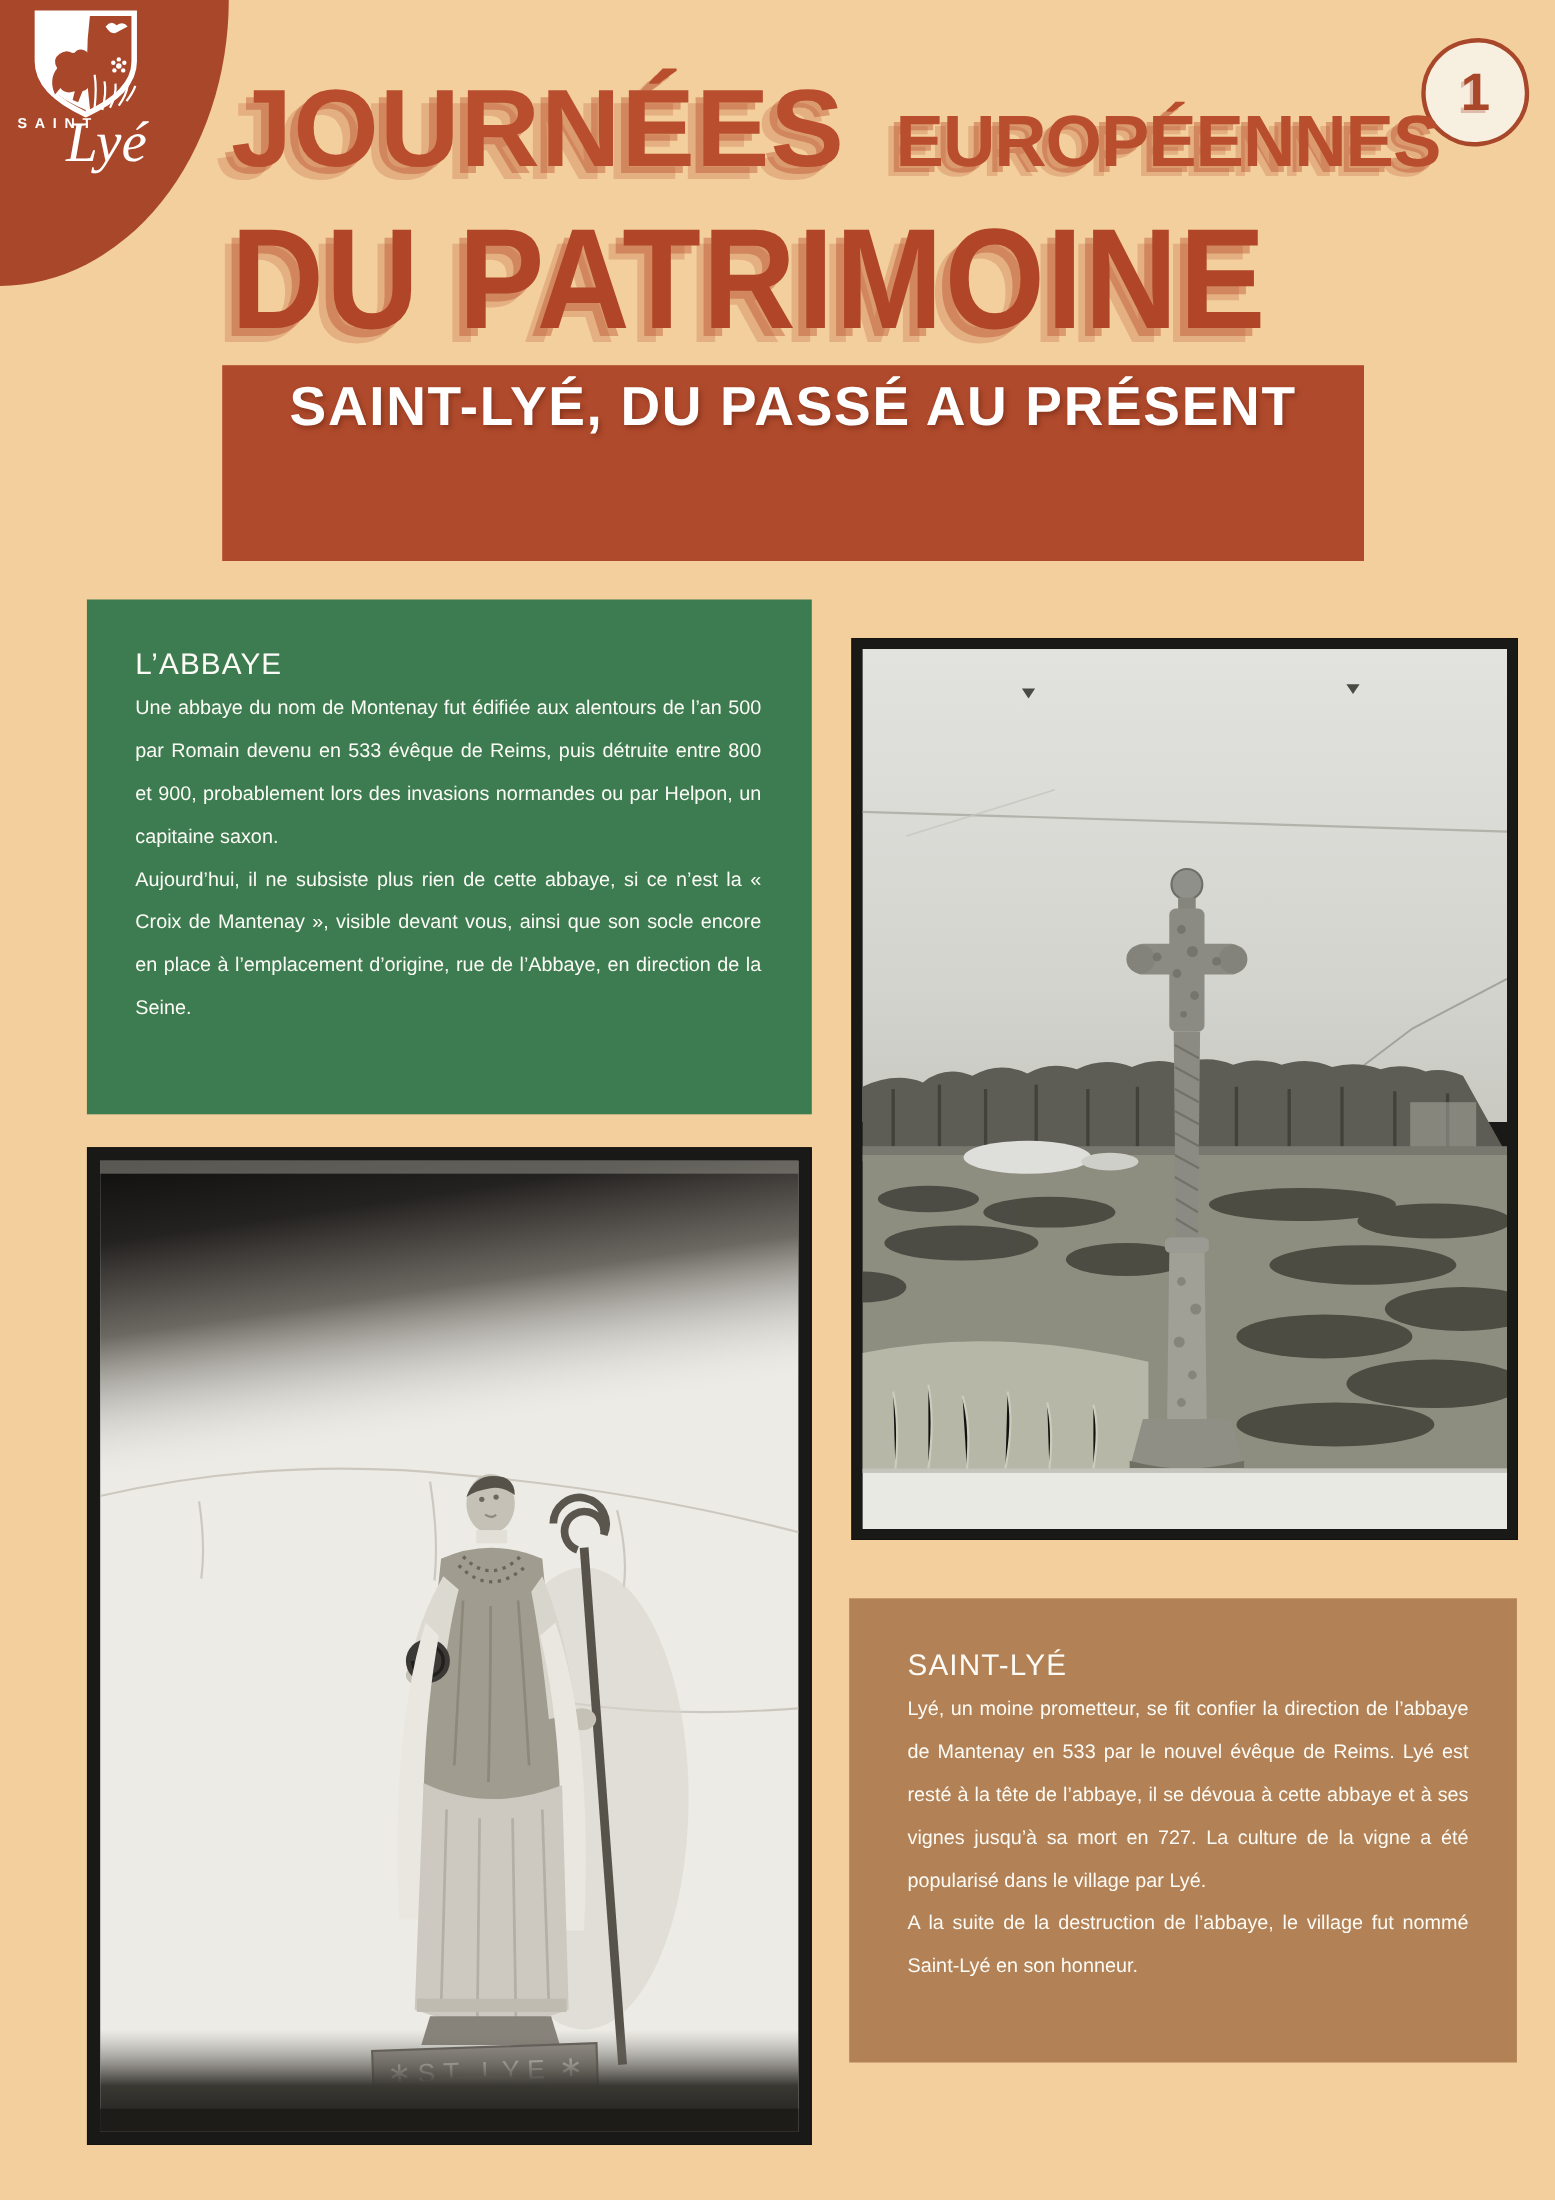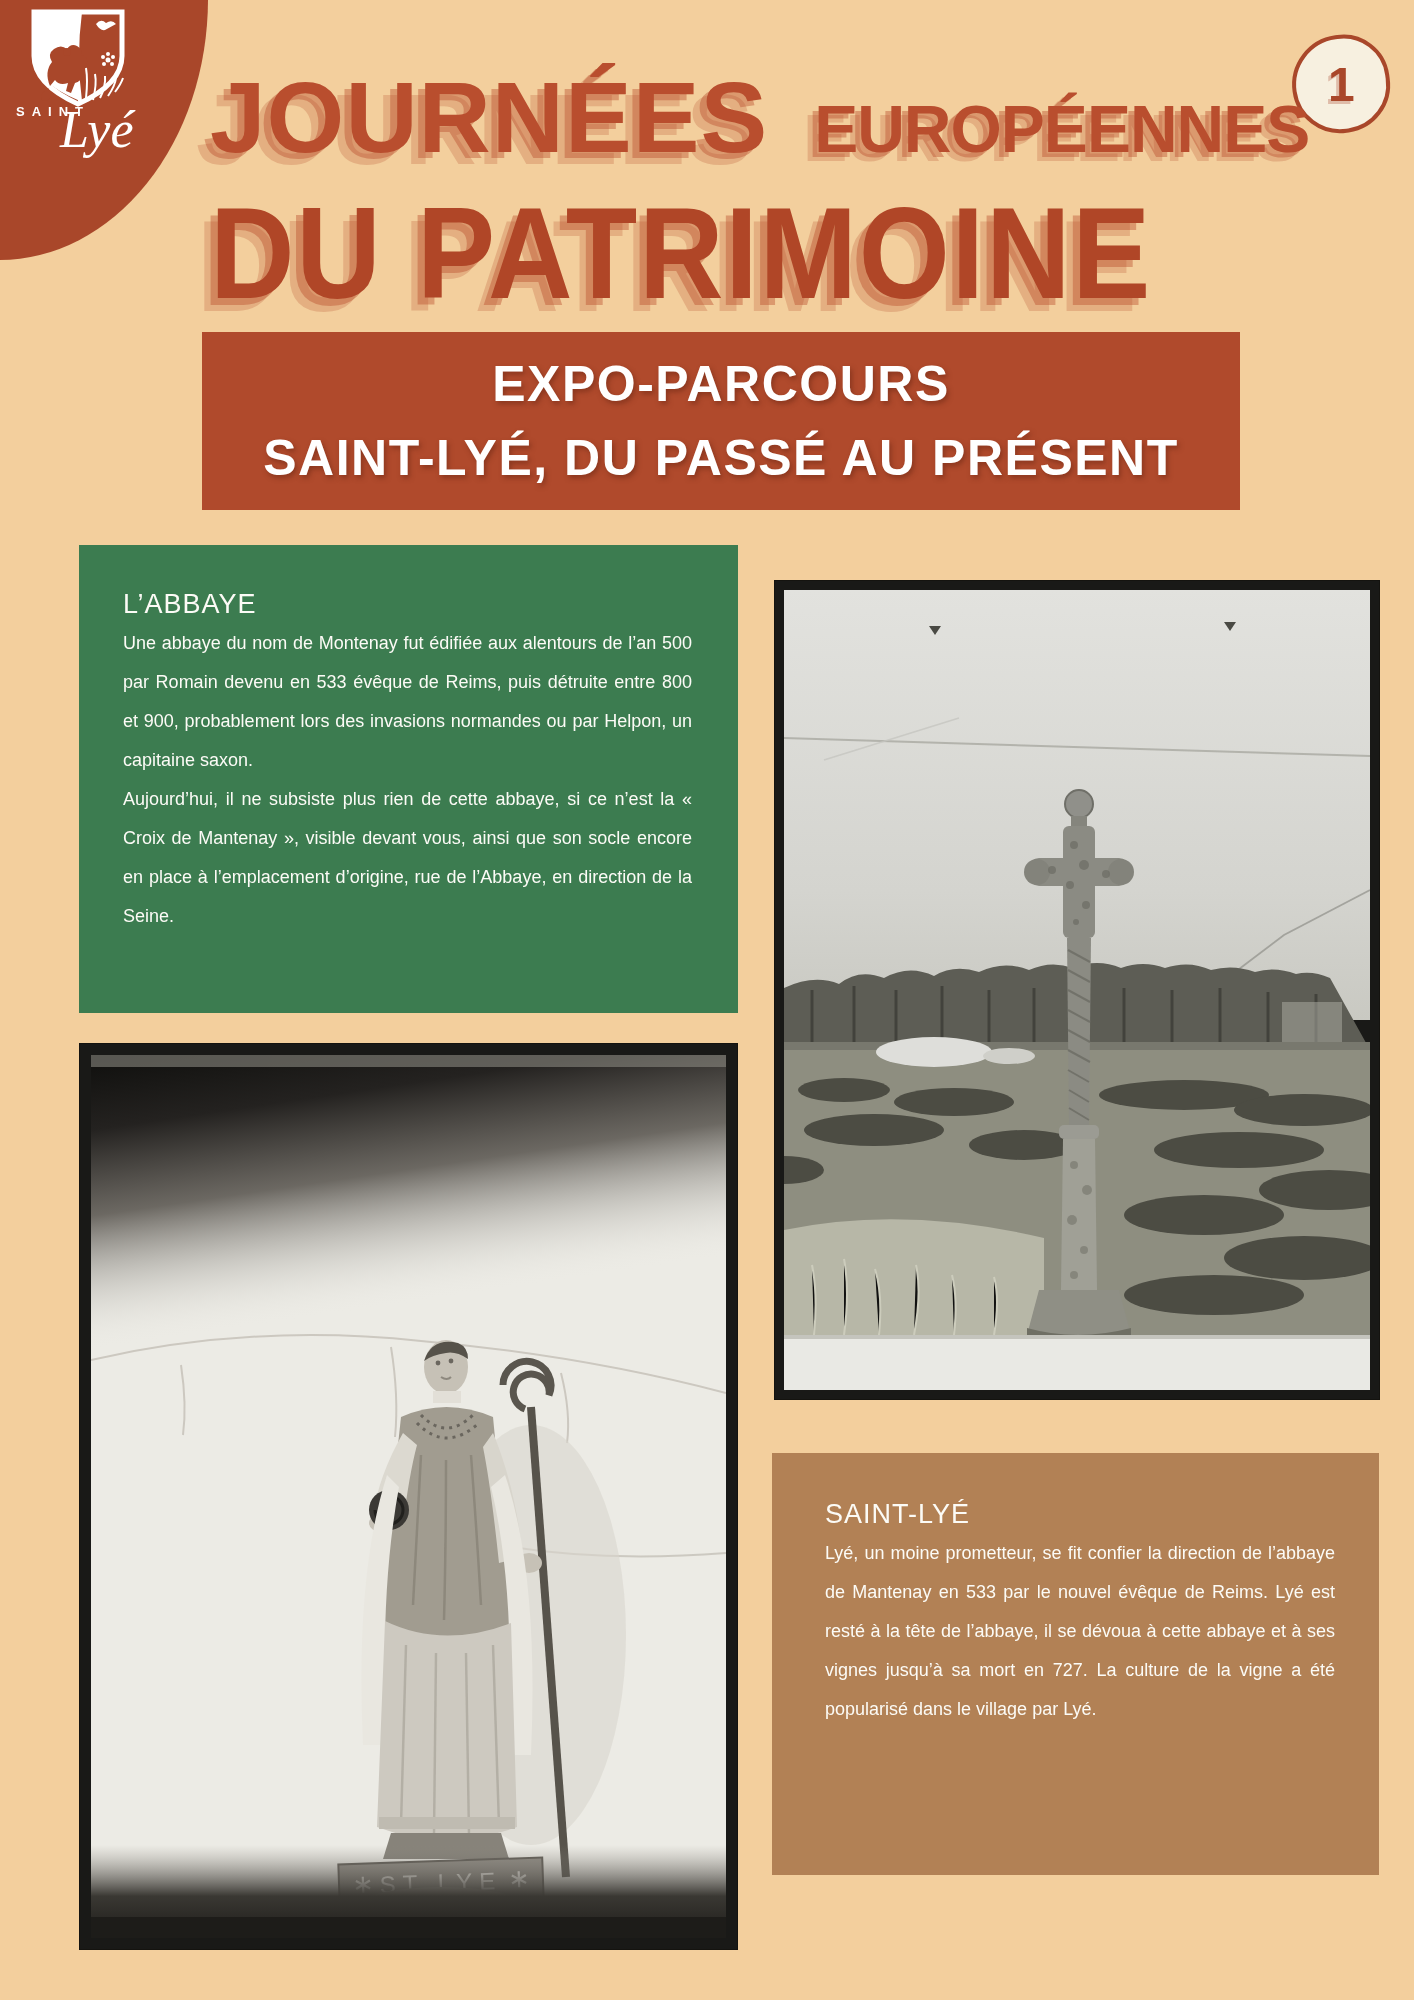--- a/index.html
+++ b/index.html
@@ -129,21 +129,20 @@
   <div class="badge">
     <span>1</span>
   </div>
 
   <div class="title-line1">
     <span class="title-word1">JOURNÉES</span><span class="title-word2">EUROPÉENNES</span>
   </div>
   <div class="title-line2">DU PATRIMOINE</div>
 
   <div class="banner">
-    <div class="b1">EXPO-PARCOURS</div>
     <div class="b2">SAINT-LYÉ, DU PASSÉ AU PRÉSENT</div>
   </div>
 
   <div class="textbox abbey">
     <div class="inner">
       <h2>L’ABBAYE</h2>
       <p>Une abbaye du nom de Montenay fut édifiée aux alentours de l’an 500 par Romain devenu en 533 évêque de Reims, puis détruite entre 800 et 900, probablement lors des invasions normandes ou par Helpon, un capitaine saxon.</p>
       <p>Aujourd’hui, il ne subsiste plus rien de cette abbaye, si ce n’est la « Croix de Mantenay », visible devant vous, ainsi que son socle encore en place à l’emplacement d’origine, rue de l’Abbaye, en direction de la Seine.</p>
     </div>
   </div>
@@ -347,16 +346,17 @@
 
       <rect x="0" y="790" width="635" height="93" fill="url(#floordark)"></rect>
       <rect x="0" y="862" width="635" height="21" fill="#1d1c19"></rect>
     </svg>
   </div>
 
   <div class="textbox saintlye">
     <div class="inner">
       <h2>SAINT-LYÉ</h2>
       <p>Lyé, un moine prometteur, se fit confier la direction de l’abbaye de Mantenay en 533 par le nouvel évêque de Reims. Lyé est resté à la tête de l’abbaye, il se dévoua à cette abbaye et à ses vignes jusqu’à sa mort en 727. La culture de la vigne a été popularisé dans le village par Lyé.</p>
+      <p>A la suite de la destruction de l’abbaye, le village fut nommé Saint-Lyé en son honneur.</p>
     </div>
   </div>
 
 </div>
 
 </body></html>

